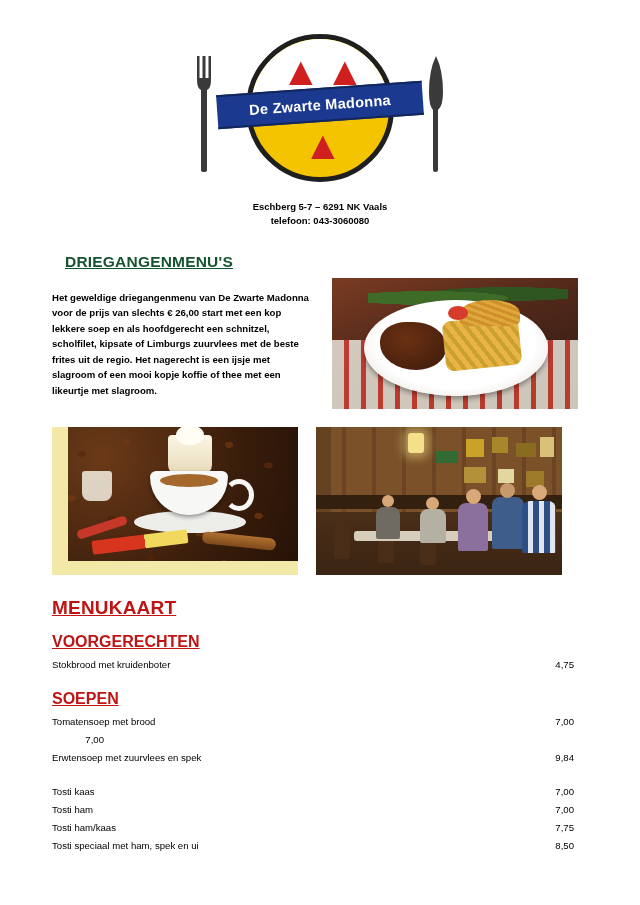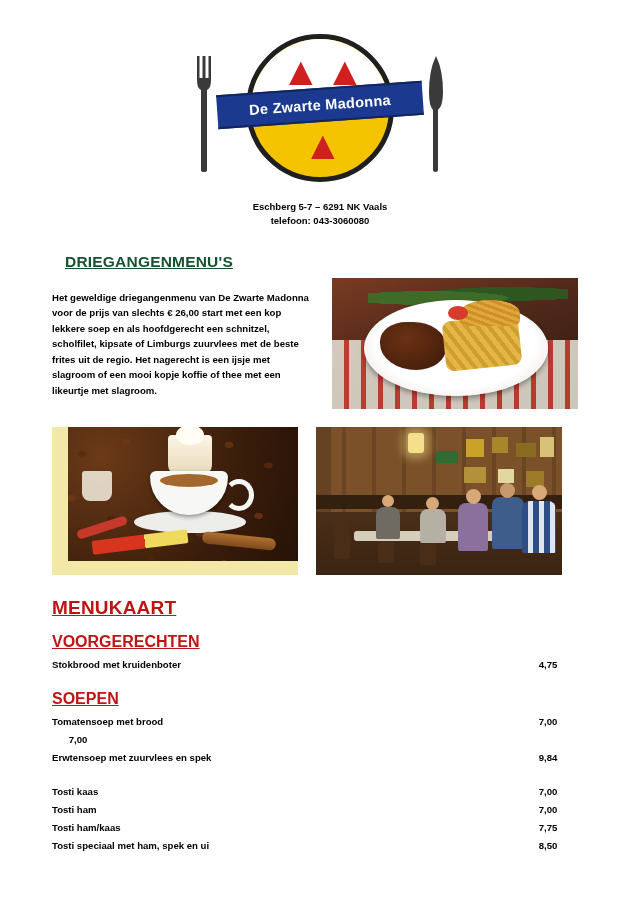--- a/index.html
+++ b/index.html
@@ -413,28 +413,28 @@
     font-weight: bold;
     margin-left: 8px;
     text-decoration: none;
   }
   .items { margin: 0; }
   .item {
     display: flex;
     justify-content: space-between;
     align-items: baseline;
     font-size: 9.6px;
-    font-weight: bold;
+    font-weight: normal;
     line-height: 1.85;
   }
   .item .name { flex: 1 1 auto; }
   .item .price {
     flex: none;
     width: 52px;
-    text-align: center;
+    text-align: right;
     padding-right: 14px;
   }
   .gap-m { height: 13px; }
 </style>
 </head>
 <body>
 
 <div class="logo-block">
   <div class="logo-wrap">
     <span class="cutlery fork">

